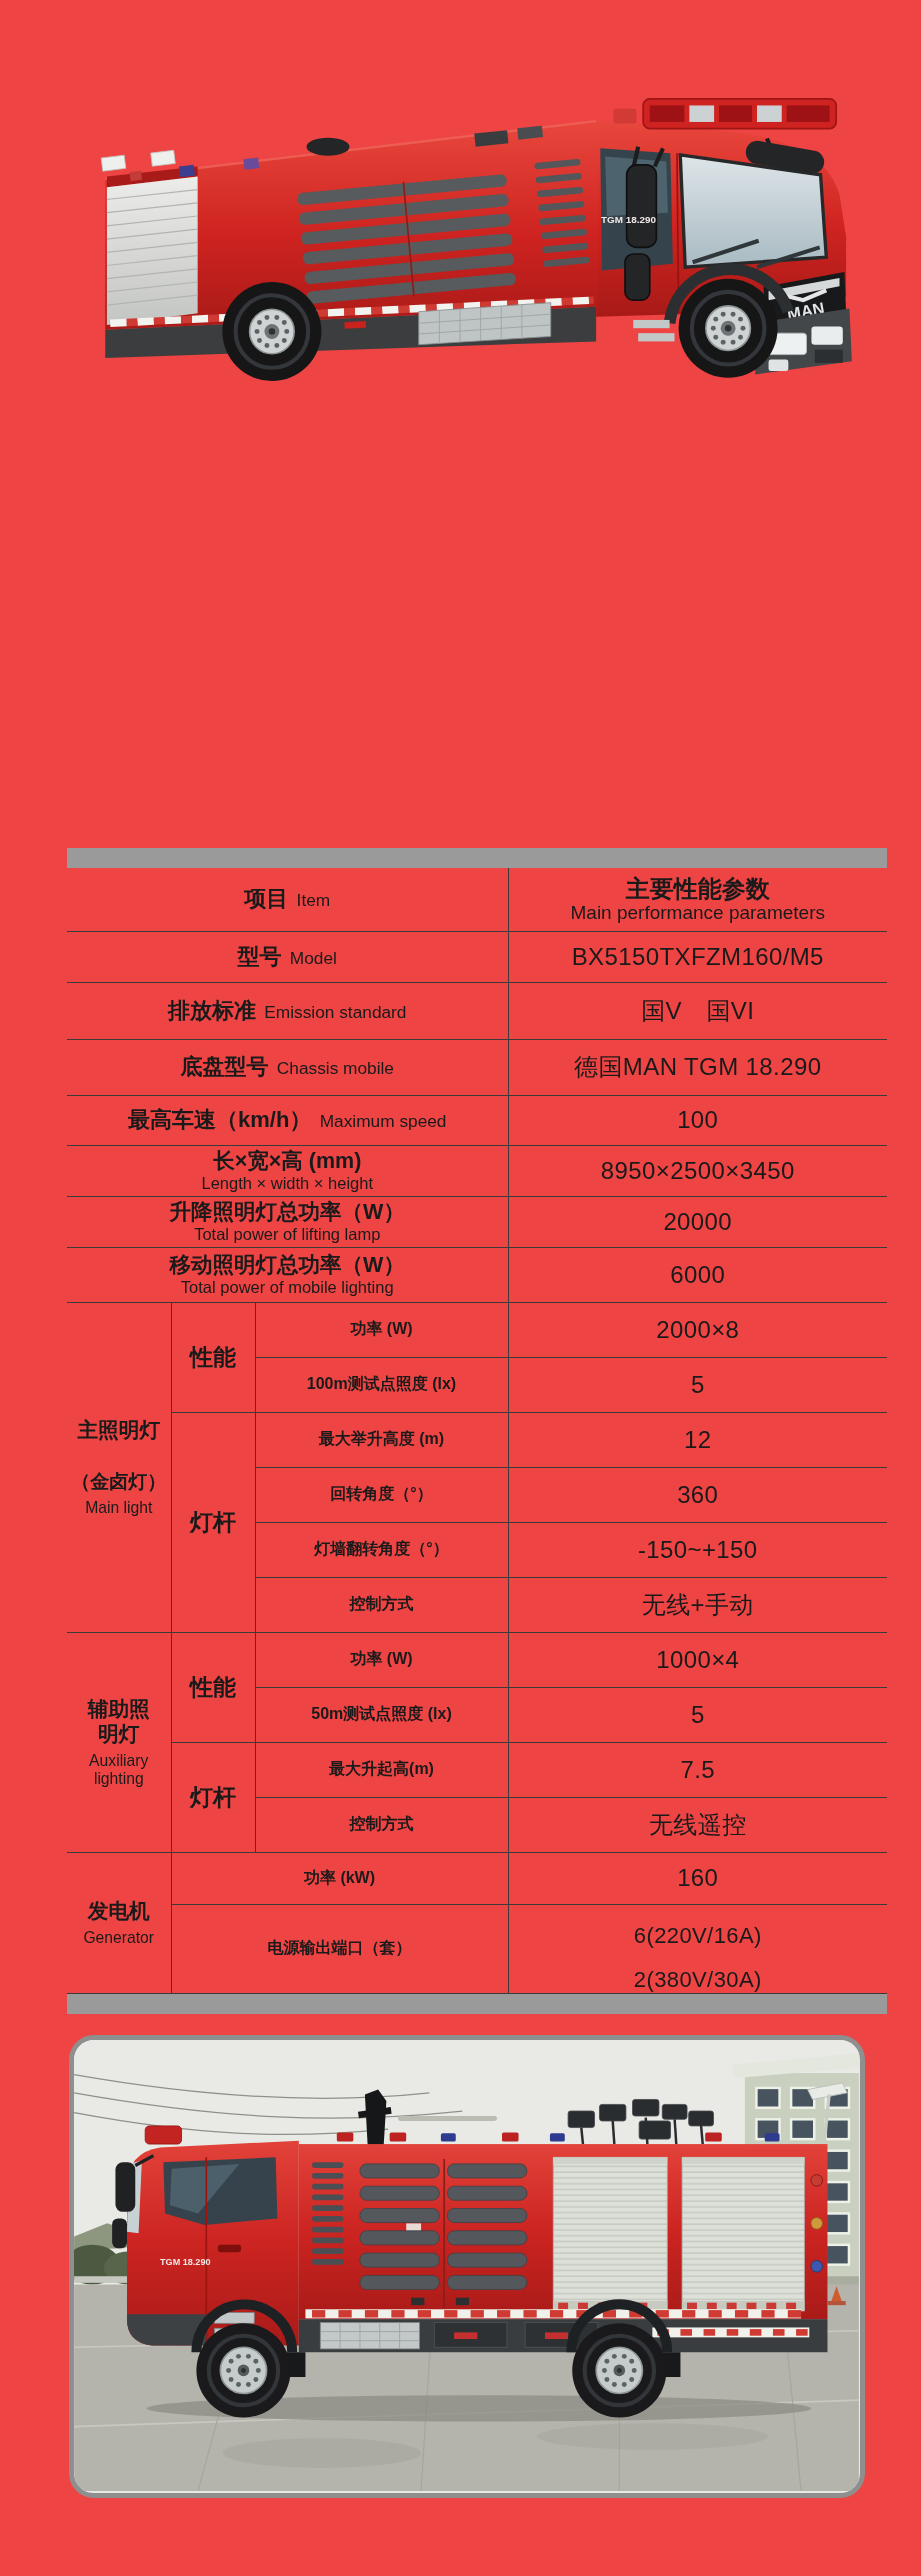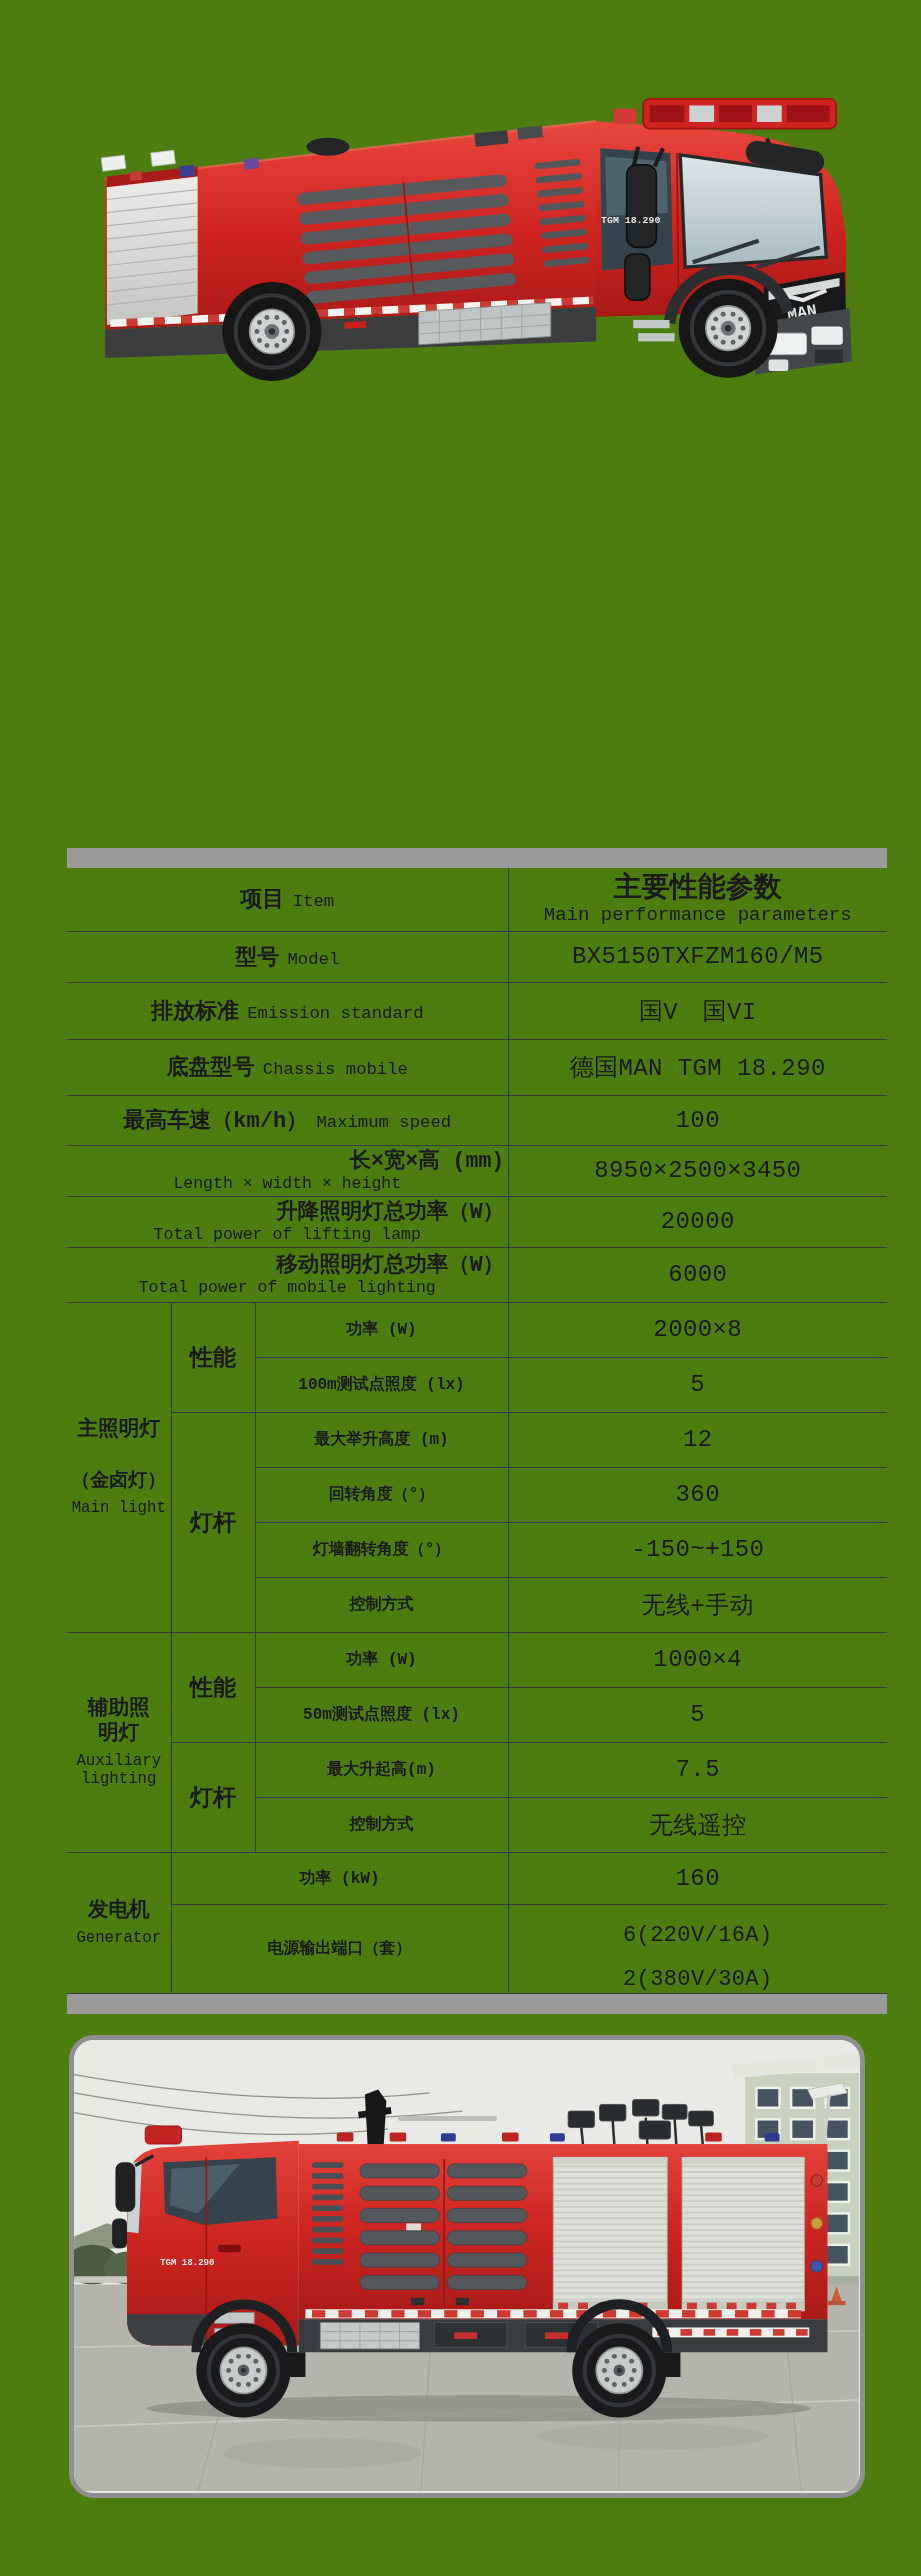--- a/index.html
+++ b/index.html
@@ -1,37 +1,37 @@
 <!DOCTYPE html>
 <html style="font-size:13.2px"><head>
 <meta charset="utf-8">
 <style>
   html,body{margin:0;padding:0;background:#ffffff;}
-  .page{position:relative;width:921px;height:2576px;background:#4d7c0f;
-        font-family:Liberation Mono, monospace;color:#1a1a1a;overflow:hidden;}
+  .page{position:relative;width:921px;height:2576px;background:#ef4444;
+        font-family:Liberation Sans, sans-serif;color:#1a1a1a;overflow:hidden;}
 
   
   .top-image{position:absolute;left:55px;top:51px;width:810px;height:330px;}
 
   
   .spec-table-wrap{position:absolute;left:67px;top:848px;width:820px;}
   .bar{height:20px;background:#9a9a9a;}
   .bar.bottom-bar{border-top:1.7px solid #3a3a3a;}
   table.spec{border-collapse:collapse;border:hidden;table-layout:fixed;width:820px;}
   table.spec td{border:1.2px solid #3a3a3a;text-align:center;vertical-align:middle;
                 padding:0 3.3px;overflow:hidden;}
   .rh76{height:63px}.rh62{height:51px}.rh69{height:57px}.rh68{height:56px}
   .rh60{height:50px}.rh66{height:55px}.rh63{height:52px}
-  .zh{font-weight:bold;font-size:22px;text-align:right;}
+  .zh{font-weight:bold;font-size:22px;}
   .en{font-weight:normal;font-size:17.3px;}
   td.label .en{margin-left:8.3px;}
   td.label.stacked .zh{display:block;line-height:1.2;font-size:21.5px;}
   td.label.stacked .en{display:block;margin-left:0;line-height:1.05;font-size:16.5px;}
   td.value{font-size:24px;font-weight:normal;letter-spacing:0.4px;}
-  td.header-val .vzh{font-weight:bold;font-size:28px;line-height:1.15;}
+  td.header-val .vzh{font-weight:bold;font-size:24px;line-height:1.15;}
   td.header-val .ven{font-weight:normal;font-size:19px;line-height:1.1;}
   td.group .g1{font-weight:bold;font-size:20.7px;line-height:1.25;}
   td.group .g2{font-weight:bold;font-size:19px;line-height:1.25;margin-top:27px;}
   td.group .gen{font-weight:normal;font-size:15.7px;line-height:1.15;margin-top:5px;}
   td.group .wrapnarrow{display:inline-block;max-width:71px;}
   td.sub{font-weight:bold;font-size:23px;}
   td.param{font-weight:bold;font-size:16px;}
   td.value.two div{line-height:1.2;font-size:22px;margin-top:18px;}
 
   

